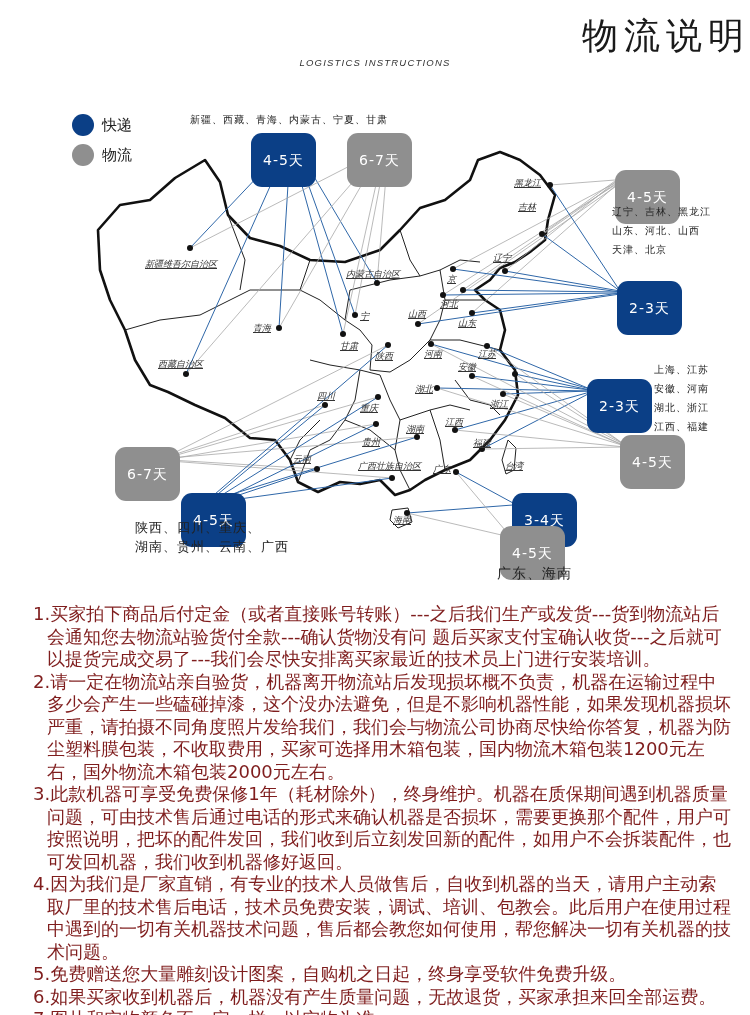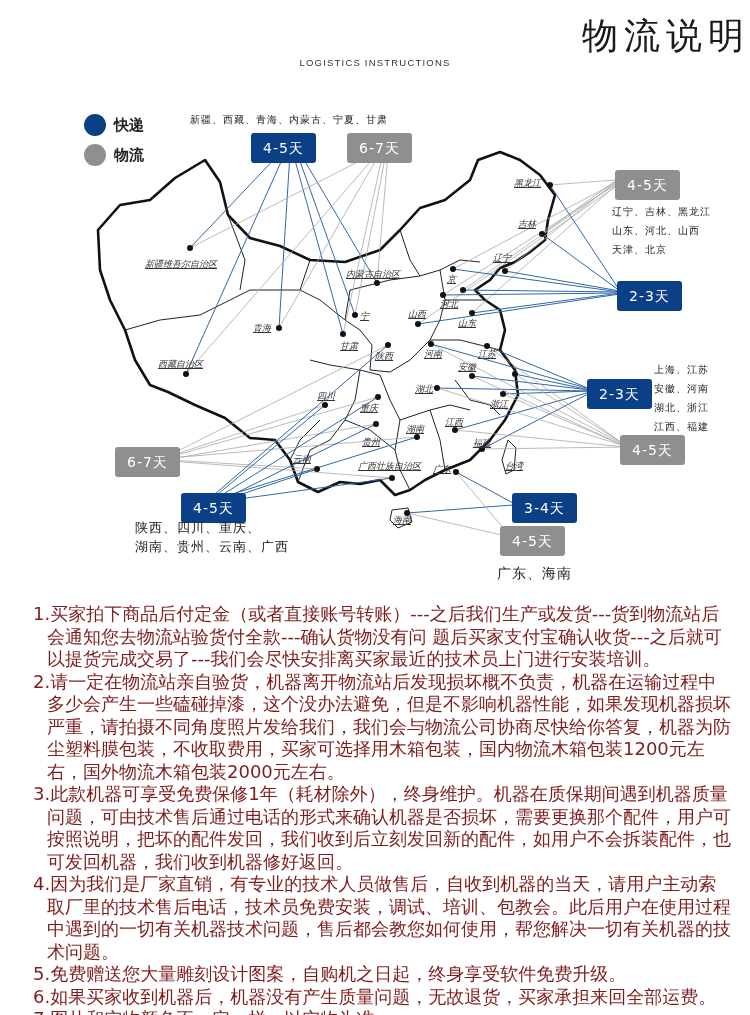--- a/index.html
+++ b/index.html
@@ -1,29 +1,29 @@
 <!DOCTYPE html>
 <html><head>
 <meta charset="utf-8">
 <style>
   html, body { margin: 0; padding: 0; background: #ffffff; }
   body { width: 750px; height: 1015px; position: relative; overflow: hidden;
          font-family: "DejaVu Sans", "Liberation Sans", sans-serif; color: #222; }
   .title { position: absolute; top: 12px; left: 0; width: 750px; text-align: right;
            font-size: 36px; letter-spacing: 6px; color: #1a1a1a; font-weight: normal; }
   .subtitle { position: absolute; top: 57px; left: 0; width: 750px; text-align: center;
-              font-family: "Liberation Sans", sans-serif; font-size: 9.5px; letter-spacing: 1.2px; color: #333; }
-  .legend { position: absolute; left: 84px; top: 110px; font-weight: bold; }
+              font-family: "Liberation Sans", sans-serif; font-size: 9.5px; letter-spacing: 1.2px; color: #333; font-style: italic; }
+  .legend { position: absolute; left: 72px; top: 110px; }
   .legend-row { display: flex; align-items: center; height: 30px; }
   .legend-dot { width: 22px; height: 22px; border-radius: 50%; margin-right: 8px; }
   .legend-label { font-size: 15px; color: #222; }
   .map { position: absolute; left: 0; top: 80px; width: 750px; height: 520px; }
   .region-text { position: absolute; font-size: 10px; color: #222; line-height: 19px; letter-spacing: 1px; }
-  .pill { position: absolute; height: 22px; border-radius: 3px; color: #fff;
-          font-size: 14px; text-align: center; line-height: 22px; padding: 4px 12px; letter-spacing: 1px; }
+  .pill { position: absolute; height: 22px; border-radius: 11px; color: #fff;
+          font-size: 14px; text-align: center; line-height: 22px; padding: 16px 12px; letter-spacing: 1px; }
   .pill.blue { background: #0b3f86; }
   .pill.gray { background: #8f8f8f; }
   .prov { position: absolute; font-size: 9px; color: #333; font-style: italic; white-space: nowrap; text-decoration: underline; }
   .notes { position: absolute; left: 33px; top: 603px; width: 700px; font-size: 18px; line-height: 22.5px; color: #7f1d1d; }
   .note { margin: 0; padding-left: 14px; text-indent: -14px; }
 </style>
 </head>
 <body>
 
 <div class="title">物流说明</div>
@@ -190,21 +190,21 @@
   </g>
 </svg>
 
 <span class="prov" style="left:145px;top:258px">新疆维吾尔自治区</span>
 <span class="prov" style="left:158px;top:358px">西藏自治区</span>
 <span class="prov" style="left:253px;top:322px">青海</span>
 <span class="prov" style="left:340px;top:340px">甘肃</span>
 <span class="prov" style="left:360px;top:310px">宁</span>
 <span class="prov" style="left:346px;top:268px">内蒙古自治区</span>
 <span class="prov" style="left:514px;top:177px">黑龙江</span>
-<span class="prov" style="left:518px;top:218px">吉林</span>
+<span class="prov" style="left:518px;top:201px">吉林</span>
 <span class="prov" style="left:493px;top:252px">辽宁</span>
 <span class="prov" style="left:447px;top:273px">京</span>
 <span class="prov" style="left:440px;top:298px">河北</span>
 <span class="prov" style="left:408px;top:308px">山西</span>
 <span class="prov" style="left:458px;top:317px">山东</span>
 <span class="prov" style="left:375px;top:350px">陕西</span>
 <span class="prov" style="left:424px;top:348px">河南</span>
 <span class="prov" style="left:478px;top:348px">江苏</span>
 <span class="prov" style="left:458px;top:361px">安徽</span>
 <span class="prov" style="left:415px;top:383px">湖北</span>

